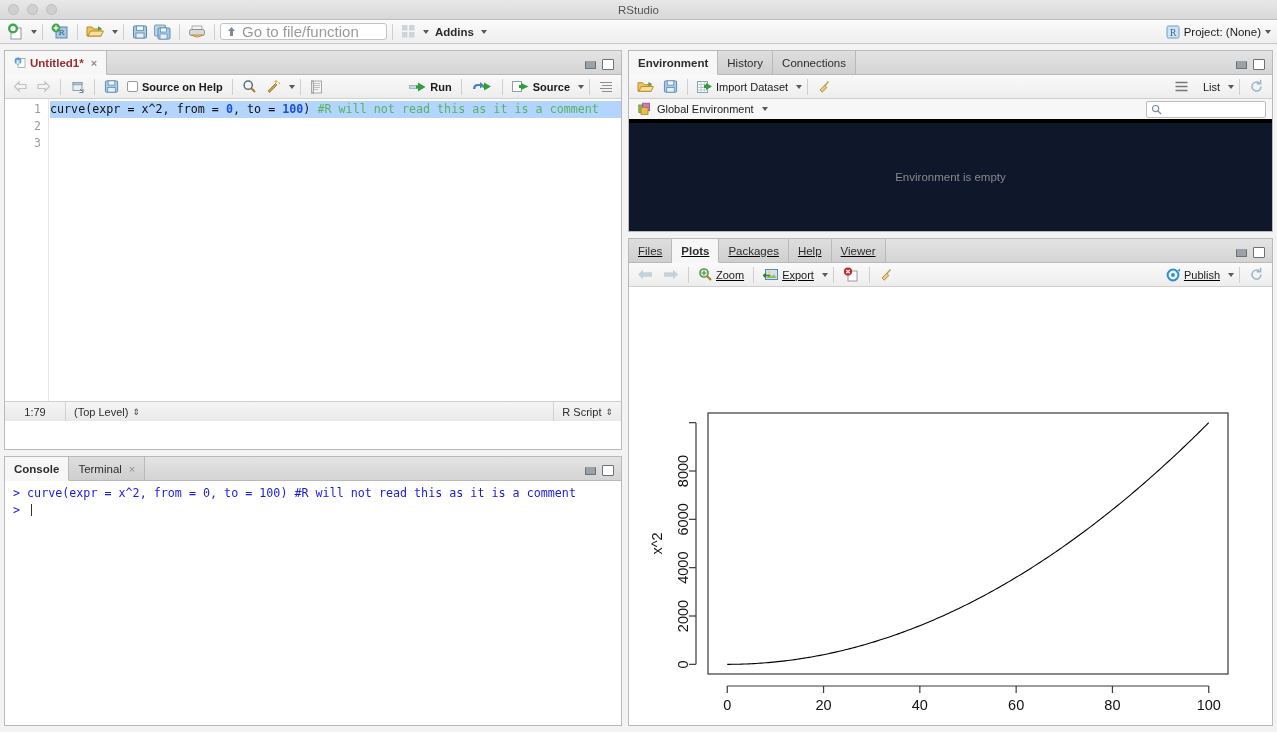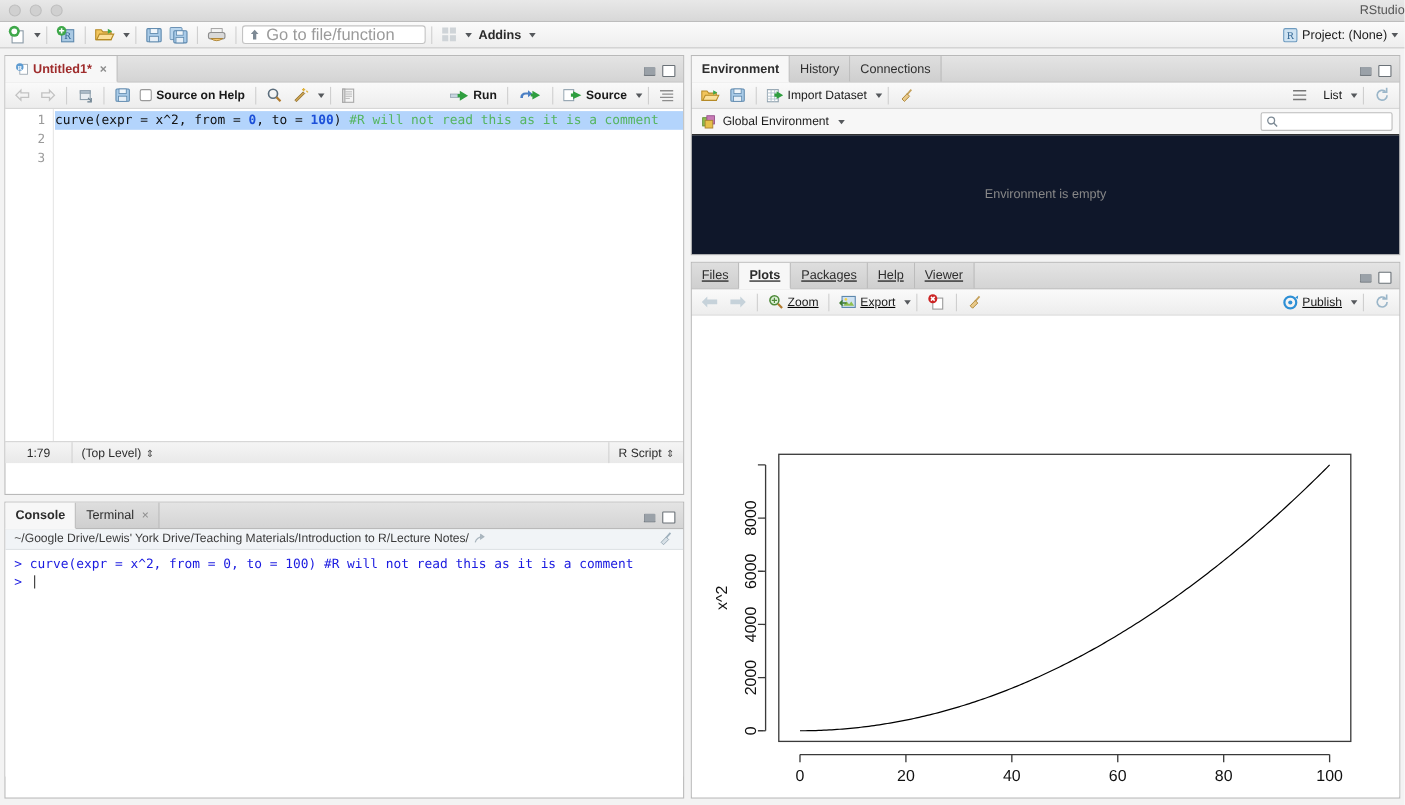--- a/index.html
+++ b/index.html
@@ -17,21 +17,21 @@
   
   .titlebar {
     position: absolute; left: 0; top: 0; width: 1277px; height: 20px;
     background: linear-gradient(to bottom, #e8e8e8, #d8d8d8);
     border-bottom: 1px solid #bdbdbd;
     display: flex; align-items: center;
   }
   .traffic { display: flex; gap: 8px; margin-left: 8px; }
   .tl-dot { width: 11px; height: 11px; border-radius: 50%; background: #d0d0d0; border: 1px solid #bebebe; }
   .win-title {
-    position: absolute; left: 0; right: 0; text-align: right;
+    position: absolute; left: 0; right: 0; text-align: center;
     font-size: 11.5px; color: #555; line-height: 20px;
   }
 
   
   .maintoolbar {
     position: absolute; left: 0; top: 20px; width: 1277px; height: 24px;
     background: linear-gradient(to bottom, #fbfbfb, #eeeeee);
     border-bottom: 1px solid #c8c8c8;
     display: flex; align-items: center; padding: 0 4px;
   }
@@ -122,21 +122,21 @@
   }
   .console-body { height: 206px; background: #ffffff; padding: 4px 6px 0 8px; overflow: hidden; }
   .con-line { font-family: "DejaVu Sans Mono", monospace; font-size: 11.7px; line-height: 17px;
               color: #1a1ae0; white-space: pre; }
   .caret-bar { display: inline-block; width: 1px; height: 12px; background: #333;
                vertical-align: -2px; margin-left: 4px; }
 
   
   .env-row2 {
     display: flex; align-items: center; height: 24px; padding: 0 6px;
-    background: #f7f7f7; border-bottom: 1px solid #000000;
+    background: #f7f7f7; border-bottom: 4px solid #000000;
   }
   .env-search {
     width: 120px; height: 17px; background: #fff; border: 1px solid #bcbcbc;
     border-radius: 2px; display: flex; align-items: center; padding: 0 4px;
   }
   .env-empty {
     height: 108px; display: flex; align-items: center; justify-content: center;
     font-size: 11.5px; color: #888888; background: #0f172a;
   }
 
@@ -393,35 +393,20 @@
         <span>Terminal</span>
         <span class="tab-x">×</span>
       </div>
       <div class="tab-spacer" style="background:linear-gradient(to bottom,#e4e4e4,#d4d4d4);border-right:none;"></div>
       <div class="pane-ctrls">
         <div class="ico-min"></div>
         <div class="ico-max"></div>
       </div>
     </div>
 
-    <div class="console-path">
-      <span>~/Google Drive/Lewis' York Drive/Teaching Materials/Introduction to R/Lecture Notes/</span>
-      <span style="margin-left:5px">
-        <svg width="11" height="11" viewBox="0 0 11 11">
-          <path d="M1 8 q1.5-5 7-5.2 M6 1 l2.8 1.9 -2.8 2z" fill="none" stroke="#a8b4bd" stroke-width="1.1"></path>
-        </svg>
-      </span>
-      <span class="push"></span>
-      <span>
-        <svg width="15" height="14" viewBox="0 0 15 14">
-          <path d="M11.5 1.5 L7.5 6" stroke="#9fb0bd" stroke-width="1.6"></path>
-          <path d="M7.6 5.2 L3 10 l2.2 2.2 L9.9 7.5z" fill="#d7e0e7" stroke="#95a6b3" stroke-width="0.8"></path>
-        </svg>
-      </span>
-    </div>
 
     <div class="console-body">
       <div class="con-line">&gt; curve(expr = x^2, from = 0, to = 100) #R will not read this as it is a comment</div>
       <div class="con-line"><span>&gt; </span><span class="caret-bar"></span></div>
     </div>
   </div>
 
   <div class="pane" id="env-pane">
     <div class="tabstrip">
       <div class="tab active">

